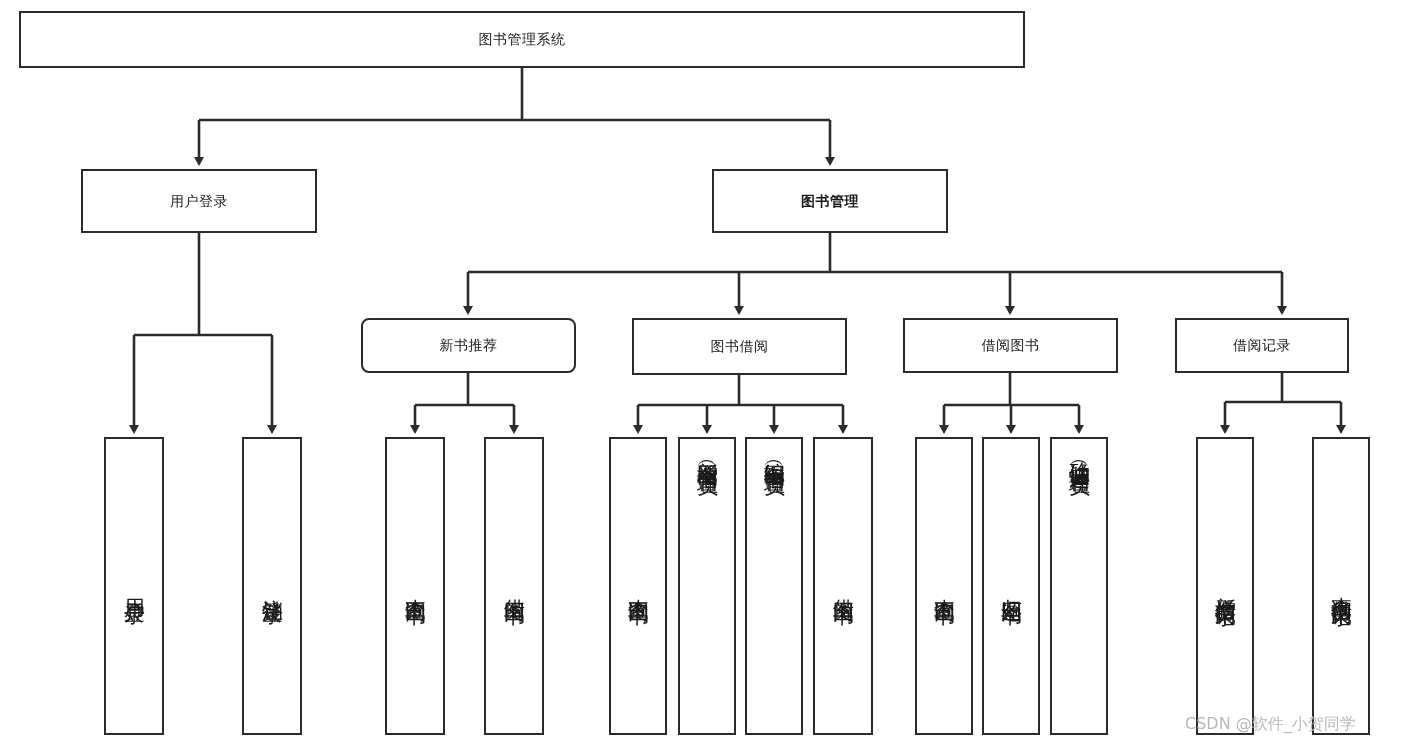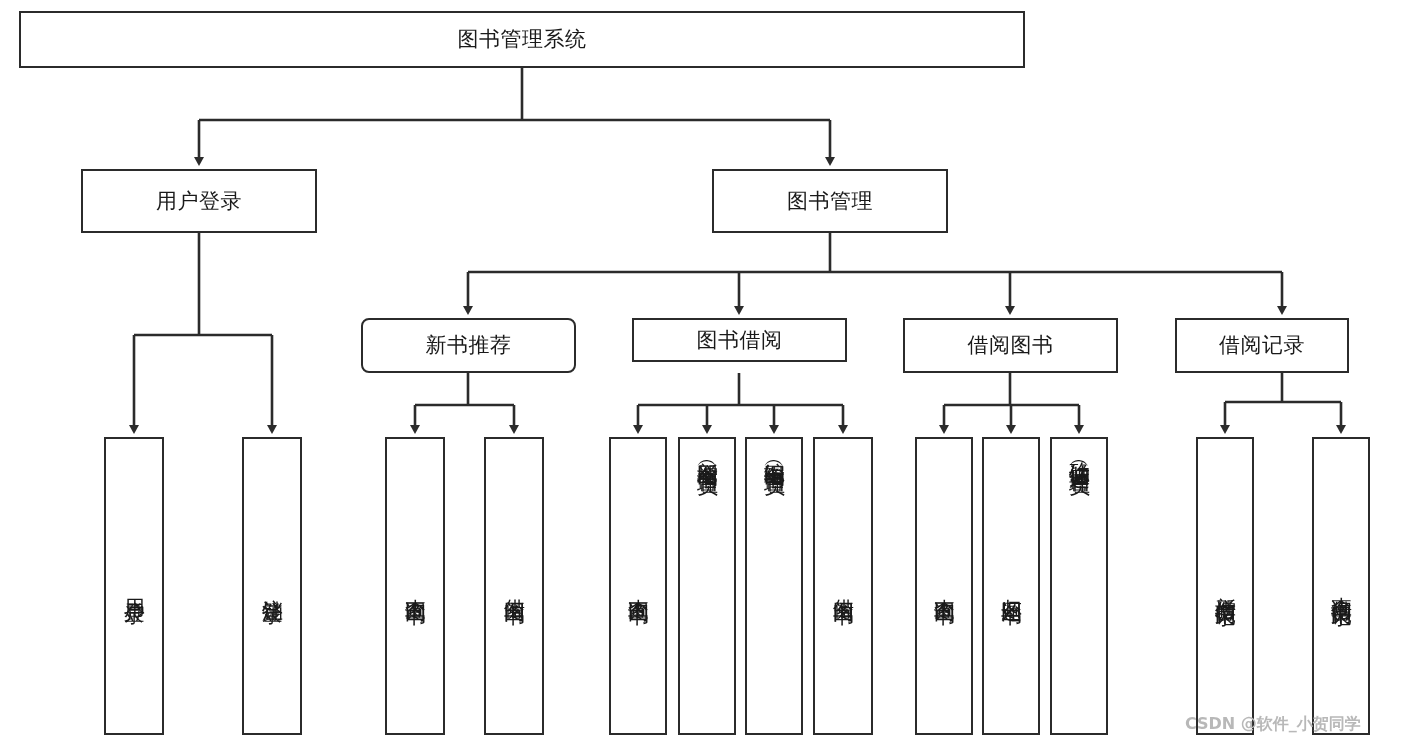--- a/index.html
+++ b/index.html
@@ -37,21 +37,21 @@
     color: #1a1a1a;
     z-index: 2;
   }
   .node-label {
     display: block;
     text-align: center;
     line-height: 1.18;
     white-space: nowrap;
   }
   .node.horiz .node-label {
-    font-size: 21px;
+    font-size: 14px;
     letter-spacing: 0.5px;
   }
   .node.vert {
     align-items: flex-start;
     padding-top: 6px;
   }
   .node.vert .node-label {
     writing-mode: vertical-rl;
     text-orientation: upright;
     font-size: 21px;
@@ -65,21 +65,20 @@
   }
   .watermark {
     position: absolute;
     left: 1185px;
     top: 714px;
     font-size: 16px;
     color: #b8b8b8;
     white-space: nowrap;
     z-index: 3;
     font-family: "DejaVu Sans", "Liberation Sans", sans-serif;
-    font-weight: bold;
   }
 </style>
 </head>
 <body>
 
 <div id="diagram-root">
 
   <svg class="connectors" viewBox="0 0 1405 747" xmlns="http://www.w3.org/2000/svg">
     <defs>
       <marker id="arrow" markerWidth="9" markerHeight="10" refX="1" refY="5" orient="auto" markerUnits="userSpaceOnUse">
@@ -133,28 +132,28 @@
     </g>
   </svg>
 
   <div class="node horiz" style="left:19px; top:11px; width:1006px; height:57px;">
     <span class="node-label">图书管理系统</span>
   </div>
 
   <div class="node horiz" style="left:81px; top:169px; width:236px; height:64px;">
     <span class="node-label">用户登录</span>
   </div>
-  <div class="node horiz" style="left:712px; top:169px; width:236px; height:64px;">
+  <div class="node horiz" style="left:712px; top:169px; width:236px; height:64px;font-weight:bold;">
     <span class="node-label">图书管理</span>
   </div>
 
   <div class="node horiz" style="left:361px; top:318px; width:215px; height:55px;border-radius:8px;">
     <span class="node-label">新书推荐</span>
   </div>
-  <div class="node horiz" style="left:632px; top:318px; width:215px; height:44px;">
+  <div class="node horiz" style="left:632px; top:318px; width:215px; height:57px;">
     <span class="node-label">图书借阅</span>
   </div>
   <div class="node horiz" style="left:903px; top:318px; width:215px; height:55px;">
     <span class="node-label">借阅图书</span>
   </div>
   <div class="node horiz" style="left:1175px; top:318px; width:174px; height:55px;">
     <span class="node-label">借阅记录</span>
   </div>
 
   <div class="node vert centerv" style="left:104px; top:437px; width:60px; height:298px;">

